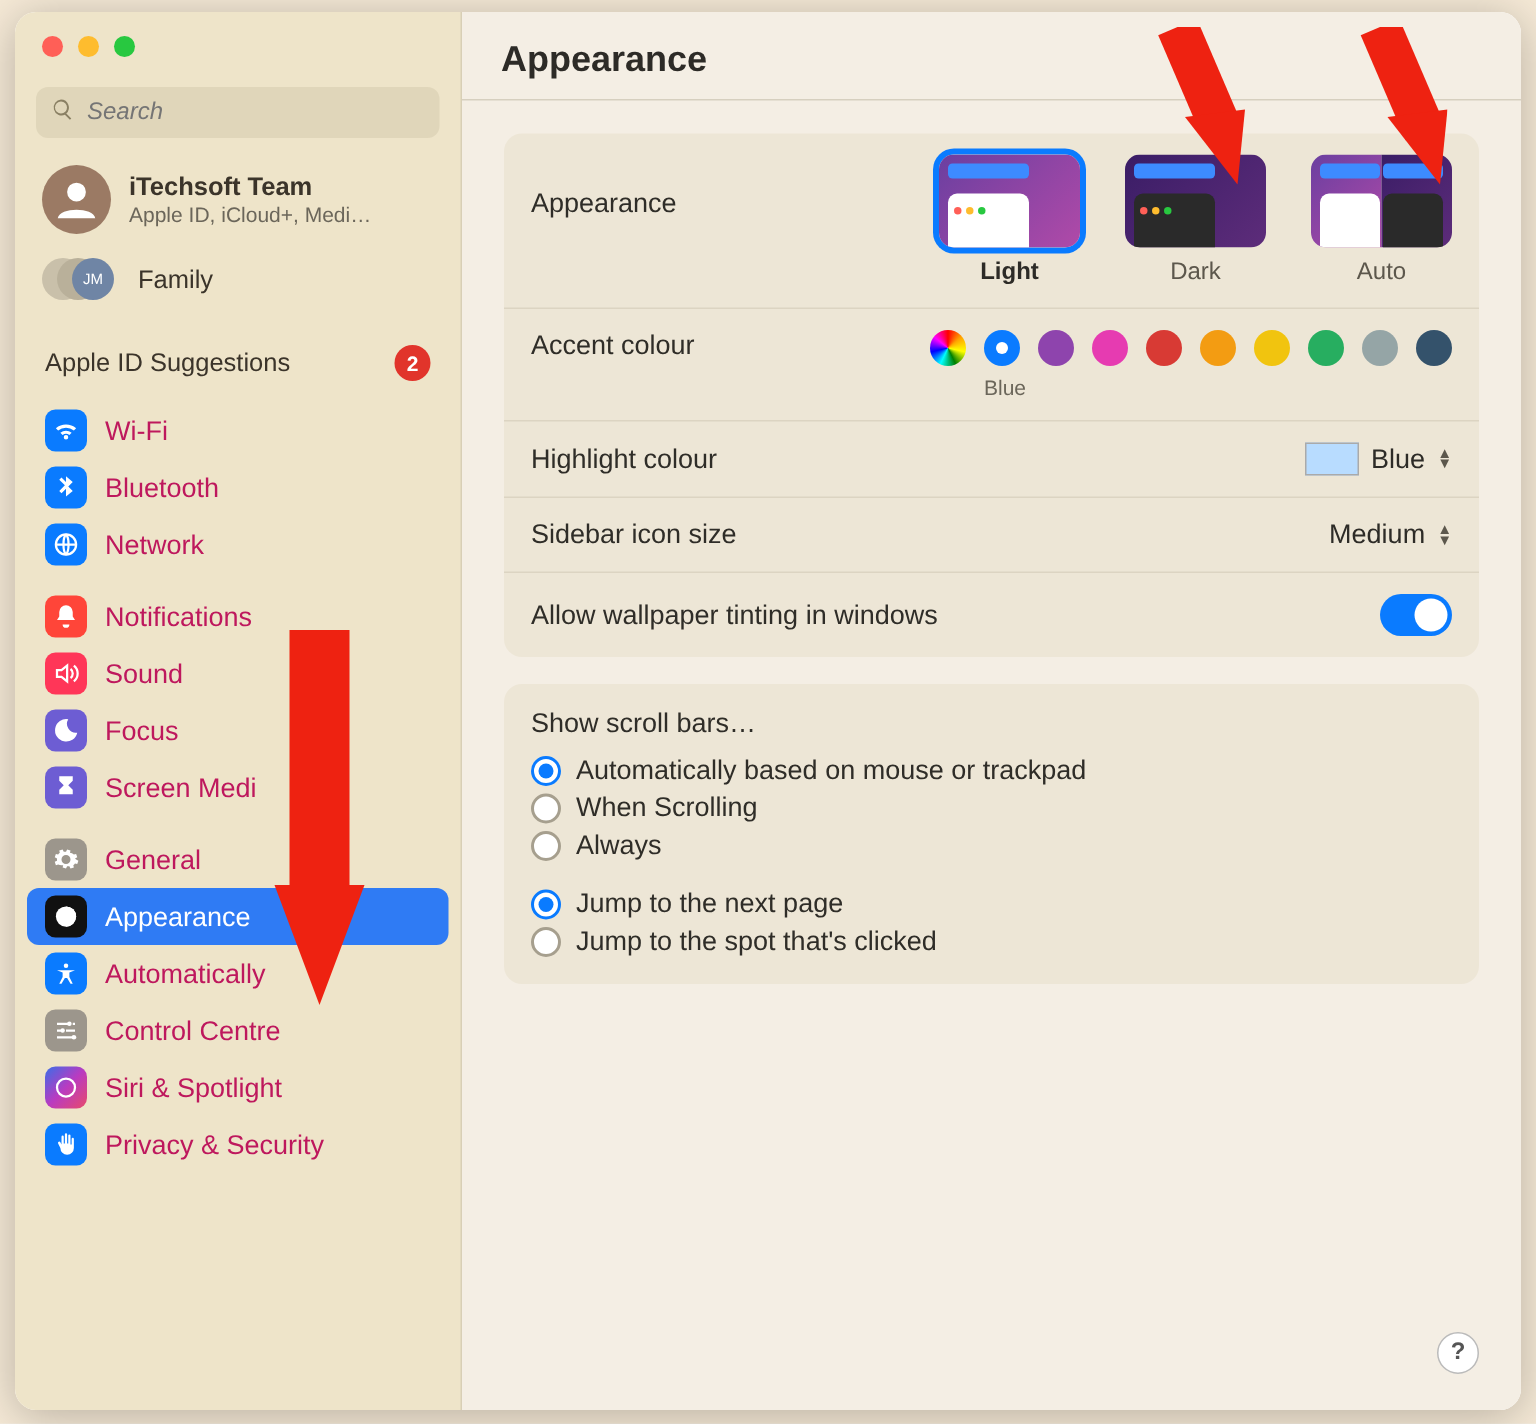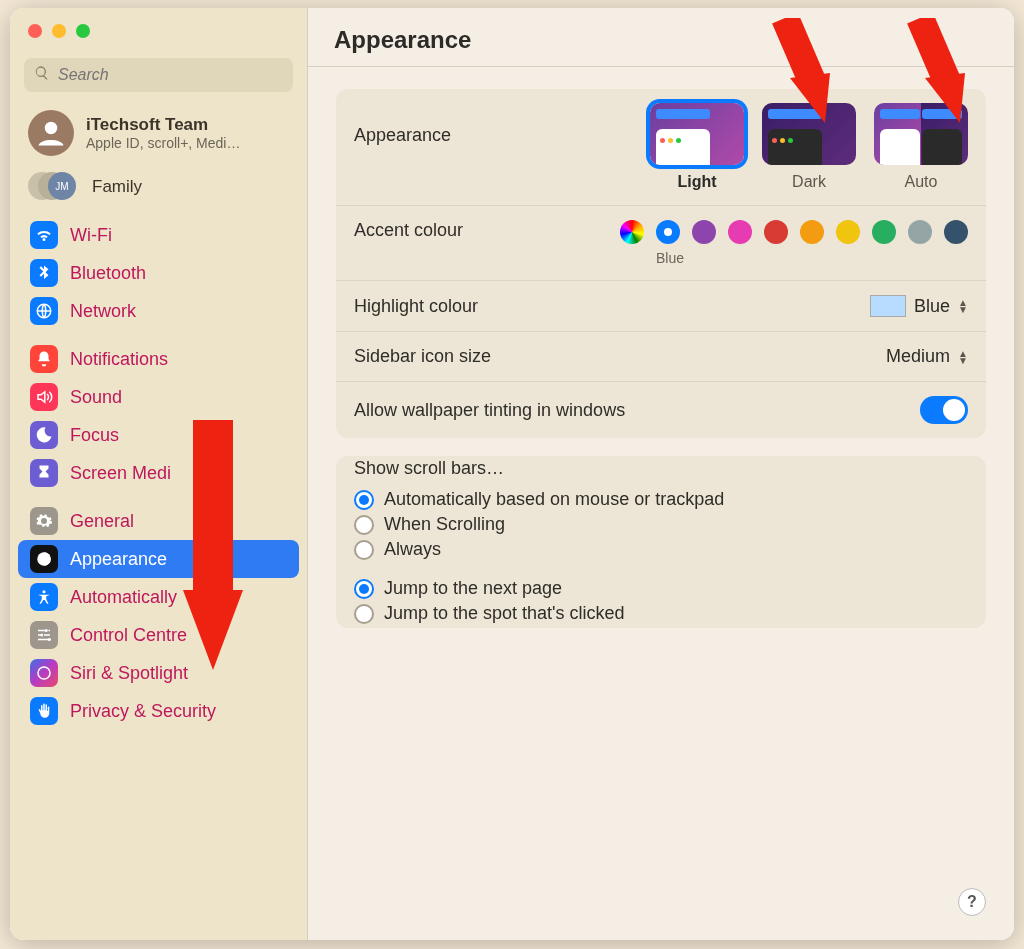--- a/index.html
+++ b/index.html
@@ -67,21 +67,21 @@
 .header{padding:18px 26px 12px 26px;}
 .header h1{font-size:24px;font-weight:700;color:#2d2b27;}
 .divider-h{height:1px;background:#d6cfbf;}
 
 .content{padding:22px 28px;}
 .panel{background:#ede6d6;border-radius:12px;padding:0;}
 .row{display:flex;align-items:center;justify-content:space-between;padding:14px 18px;border-bottom:1px solid #dcd4c2;}
 .row:last-child{border-bottom:none;}
 .row .lbl{font-size:18px;color:#2f2d28;}
 
-.appearance-opts{display:flex;gap:18px;}
+.appearance-opts{display:flex;gap:30px;}
 .aopt{display:flex;flex-direction:column;align-items:center;gap:8px;}
 .thumb{width:94px;height:62px;border-radius:10px;position:relative;overflow:hidden;}
 .thumb.sel{box-shadow:0 0 0 4px #0a7bff;}
 .thumb .wall{position:absolute;inset:0;}
 .thumb .win{position:absolute;left:6px;bottom:0;width:54px;height:36px;border-radius:6px 6px 0 0;}
 .thumb .bar{position:absolute;left:6px;top:6px;width:54px;height:10px;border-radius:3px;}
 .dots{display:flex;gap:3px;position:absolute;left:10px;bottom:22px;}
 .dot{width:5px;height:5px;border-radius:50%;}
 .cap{font-size:16px;color:#5c574c;}
 .cap.bold{font-weight:700;color:#2d2b27;}
@@ -93,21 +93,21 @@
 .accent-name{font-size:14px;color:#6b665a;}
 
 .pick{display:flex;align-items:center;gap:8px;}
 .colorchip{width:36px;height:22px;background:#b8dcff;border:1px solid #aaa;}
 .selectv{font-size:18px;color:#2d2b27;}
 .updown{display:flex;flex-direction:column;line-height:7px;font-size:10px;color:#5c574c;}
 
 .toggle{width:48px;height:28px;border-radius:14px;background:#0a7bff;position:relative;}
 .toggle::after{content:"";position:absolute;right:3px;top:3px;width:22px;height:22px;border-radius:50%;background:#fff;}
 
-.panel2{background:#ede6d6;border-radius:12px;padding:2px 18px;margin-top:18px;}
+.panel2{background:#ede6d6;border-radius:12px;padding:16px 18px;margin-top:18px;}
 .group-title{font-size:18px;color:#2f2d28;margin-bottom:8px;}
 .radio-row{display:flex;align-items:center;gap:10px;padding:2px 0;}
 .radio{width:20px;height:20px;border-radius:50%;border:2px solid #a69f8e;background:#fff;display:flex;align-items:center;justify-content:center;}
 .radio.on{border-color:#0a7bff;}
 .radio.on::after{content:"";width:10px;height:10px;border-radius:50%;background:#0a7bff;}
 .radio-lbl{font-size:18px;color:#2f2d28;}
 .spacer2{height:14px;}
 
 .help{position:absolute;right:28px;bottom:24px;width:28px;height:28px;border-radius:50%;border:1px solid #bbb;display:flex;align-items:center;justify-content:center;color:#555;font-weight:600;background:#fff;}
 
@@ -143,33 +143,37 @@
 
     <div class="account">
       <div class="avatar">
         <svg viewBox="0 0 24 24" width="30" height="30" fill="#fff">
             <circle cx="12" cy="8" r="5"></circle>
             <path d="M2 22c1-6 19-6 20 0z"></path>
           </svg>
       </div>
       <div>
         <div class="name">iTechsoft Team</div>
-        <div class="sub">Apple ID, scroll+, Medi…</div>
+        <div class="sub">Apple ID, iCloud+, Medi…</div>
       </div>
     </div>
 
     <div class="family">
       <div class="family-icons">
         <div class="fi"></div>
           <div class="fi"></div>
           <div class="fi">JM</div>
       </div>
       <div class="label">Family</div>
     </div>
 
+    <div class="sugg">
+      <span>Apple ID Suggestions</span>
+      <div class="badge">2</div>
+    </div>
 
     <div class="nav">
       <div class="item">
         <div class="ic wifi">
             <svg viewBox="0 0 24 24">
               <path d="M12 20a2 2 0 110-4 2 2 0 010 4zm-5-6a8 8 0 0110 0l-2 2a5 5 0 00-6 0zm-4-4a14 14 0 0118 0l-2 2a11 11 0 00-14 0z"></path>
             </svg>
           </div>
         <span class="label">Wi-Fi</span>
       </div>

